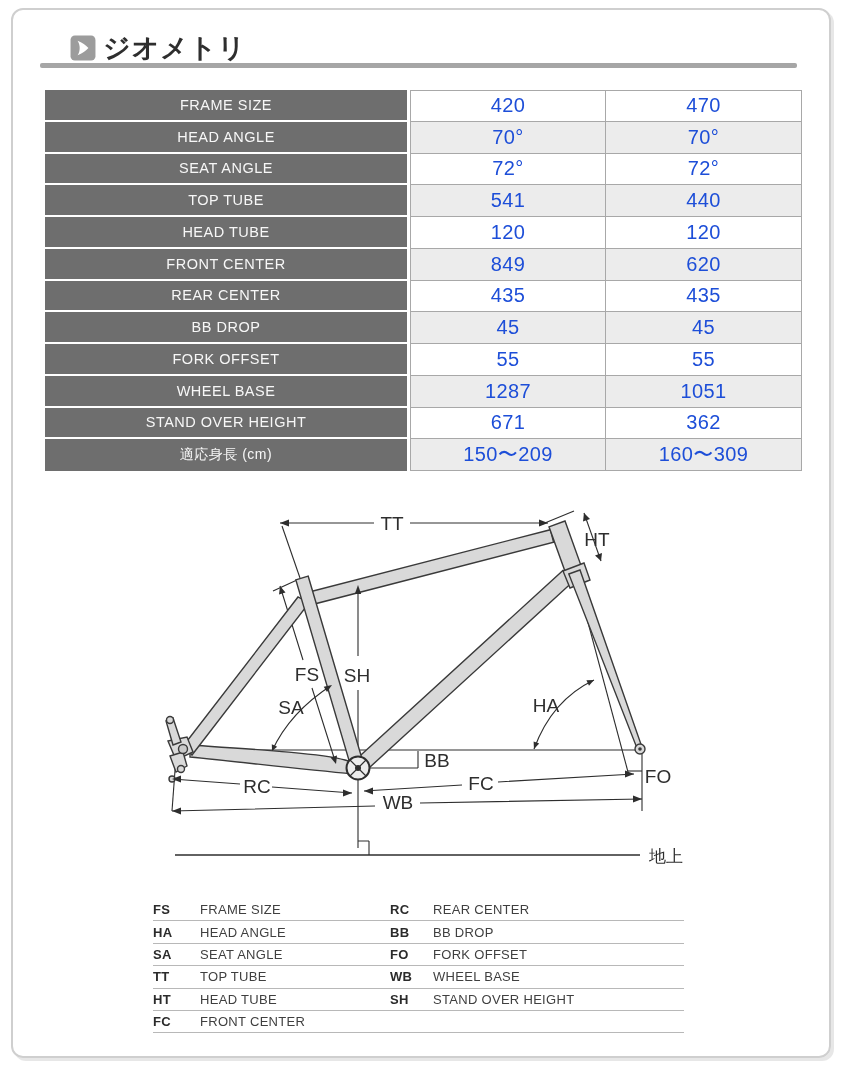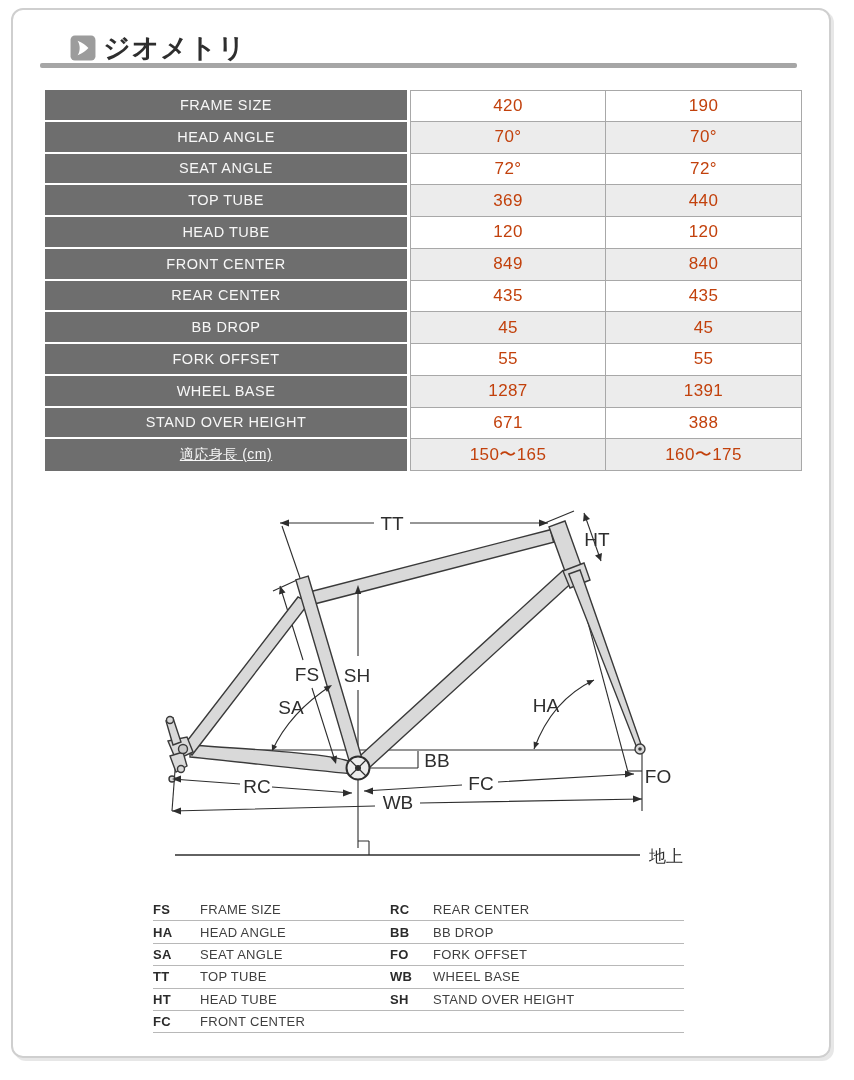--- a/index.html
+++ b/index.html
@@ -14,23 +14,23 @@
   .title{font-size:27px;font-weight:bold;color:#2e2e2e;letter-spacing:1px;margin:0;}
   .title-rule{position:absolute;left:40px;top:63px;width:757px;height:5px;
               background:#a6a6a6;border-radius:2px;}
   
   .spec-table{position:absolute;left:45px;top:90px;width:757px;height:381px;
               display:grid;grid-template-columns:365px 196px 196px;
               grid-template-rows:repeat(12,1fr);box-sizing:border-box;}
   .spec-table>div{display:flex;align-items:center;justify-content:center;box-sizing:border-box;}
   .slabel{background:#6e6e6e;color:#f7f7f7;font-size:14.5px;letter-spacing:.5px;
           border-bottom:2px solid #fff;border-right:3px solid #fff;}
-  .spec-table .slabel:nth-last-child(3){border-bottom:none;text-decoration:underline;}
+  .spec-table .slabel:nth-last-child(3){border-bottom:none;}
   .slabel.jp{font-size:14px;}
-  .sval{color:#c2410c;font-size:17px;letter-spacing:.4px;background:#fff;
+  .sval{color:#1d4ed8;font-size:20px;letter-spacing:.4px;background:#fff;
         border-right:1px solid #a8a8a8;border-bottom:1px solid #a8a8a8;}
   .sval.c1{border-left:1px solid #a8a8a8;}
   .spec-table .sval:nth-child(2),.spec-table .sval:nth-child(3){border-top:1px solid #a8a8a8;}
   .spec-table .sval:nth-child(6n+5),.spec-table .sval:nth-child(6n+6){background:#ececec;}
   
   .diagram{position:absolute;left:140px;top:490px;width:580px;height:380px;}
   .diagram text{font-family:"Liberation Sans","DejaVu Sans",sans-serif;fill:#2e2e2e;}
   
   .legend{position:absolute;left:153px;top:899px;width:531px;
           display:grid;grid-template-rows:repeat(6,22.4px);}
@@ -50,65 +50,65 @@
       <rect x="0.5" y="0.5" width="23" height="23" rx="4" fill="#9c9c9c"></rect>
       <path d="M7,5.2 C11.2,6.9 14.8,9.4 17,12 C14.8,14.6 11.2,17.1 7,18.8 C9.6,14.6 9.6,9.4 7,5.2 Z" fill="#ffffff"></path>
     </svg>
     <h1 class="title">ジオメトリ</h1>
   </div>
   <div class="title-rule"></div>
 
   <div class="spec-table">
     <div class="slabel">FRAME SIZE</div>
     <div class="sval c1">420</div>
-    <div class="sval">190</div>
+    <div class="sval">470</div>
 
     <div class="slabel">HEAD ANGLE</div>
     <div class="sval c1">70°</div>
     <div class="sval">70°</div>
 
     <div class="slabel">SEAT ANGLE</div>
     <div class="sval c1">72°</div>
     <div class="sval">72°</div>
 
     <div class="slabel">TOP TUBE</div>
-    <div class="sval c1">369</div>
+    <div class="sval c1">541</div>
     <div class="sval">440</div>
 
     <div class="slabel">HEAD TUBE</div>
     <div class="sval c1">120</div>
     <div class="sval">120</div>
 
     <div class="slabel">FRONT CENTER</div>
     <div class="sval c1">849</div>
-    <div class="sval">840</div>
+    <div class="sval">620</div>
 
     <div class="slabel">REAR CENTER</div>
     <div class="sval c1">435</div>
     <div class="sval">435</div>
 
     <div class="slabel">BB DROP</div>
     <div class="sval c1">45</div>
     <div class="sval">45</div>
 
     <div class="slabel">FORK OFFSET</div>
     <div class="sval c1">55</div>
     <div class="sval">55</div>
 
     <div class="slabel">WHEEL BASE</div>
     <div class="sval c1">1287</div>
-    <div class="sval">1391</div>
+    <div class="sval">1051</div>
 
     <div class="slabel">STAND OVER HEIGHT</div>
     <div class="sval c1">671</div>
-    <div class="sval">388</div>
+    <div class="sval">362</div>
 
     <div class="slabel jp">適応身長 (cm)</div>
-    <div class="sval c1">150〜165</div>
-    <div class="sval">160〜175</div>
+    <div class="sval c1">150〜209</div>
+    <div class="sval">160〜309</div>
   </div>
 
   <svg class="diagram" viewBox="140 490 580 380">
 
     <g stroke="#2e2e2e" stroke-width="1.1" fill="none">
       <line x1="183" y1="750" x2="640" y2="750"></line>
       <path d="M175,855 H640" stroke-width="1.5"></path>
       <line x1="578" y1="585" x2="628" y2="772"></line>
       <line x1="628" y1="771" x2="642" y2="771"></line>
       <line x1="642" y1="754" x2="642" y2="811"></line>

